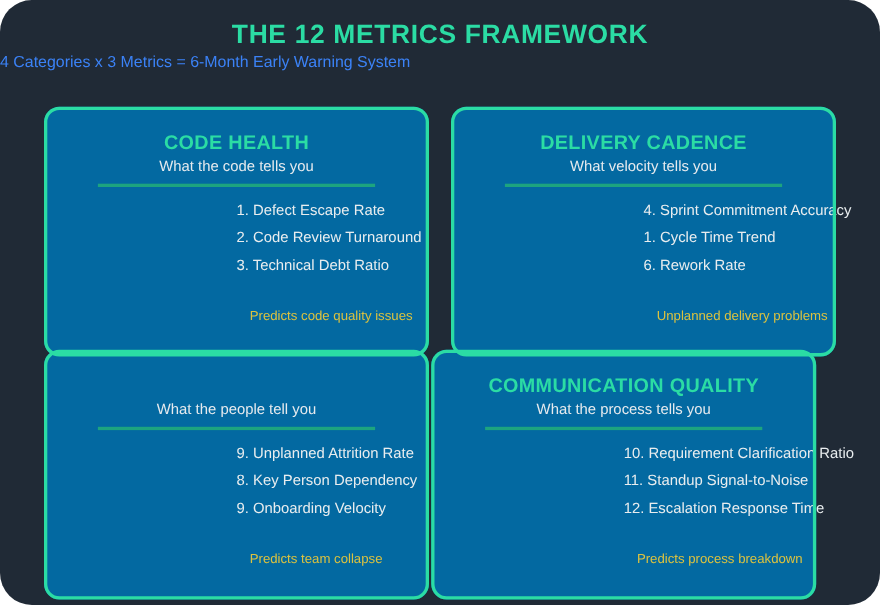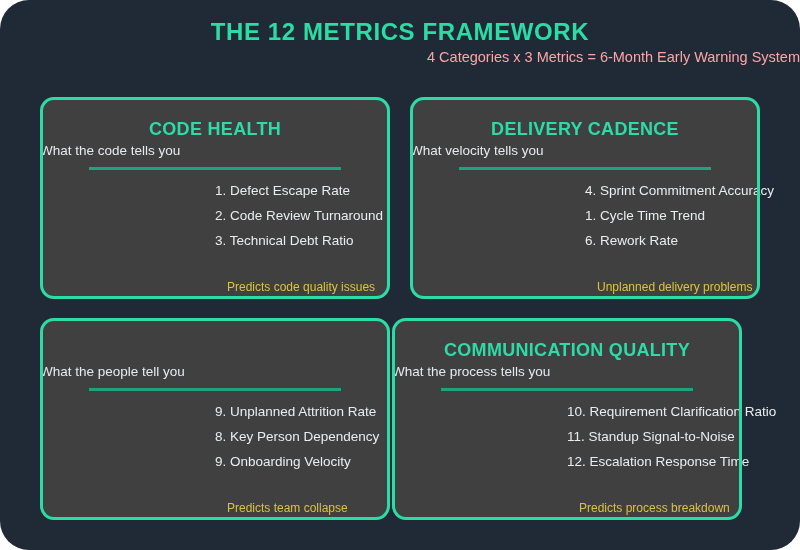--- a/index.html
+++ b/index.html
@@ -20,30 +20,30 @@
     font-size: 24px;
     font-weight: bold;
     letter-spacing: 0.6px;
     color: #2bdca4;
     line-height: 26px;
   }
   .page-subtitle {
     position: absolute;
     top: 49px; left: 0; right: 0;
     margin: 0;
-    text-align: right;
+    text-align: left;
     font-size: 14.5px;
-    color: #fca5a5;
+    color: #3b82f6;
     line-height: 17px;
   }
   .card {
     position: absolute;
     width: 350px;
-    height: 202px;
-    background: #404040;
+    height: 227px;
+    background: #0369a1;
     border-radius: 14px;
   }
   .pos-tl { left: 40px;  top: 97px;  }
   .pos-tr { left: 410px; top: 97px;  }
   .pos-bl { left: 40px;  top: 318px; }
   .pos-br { left: 392px; top: 318px; }
   .card-border {
     position: absolute;
     inset: 0;
     border: 3px solid #2bdca4;
@@ -60,20 +60,21 @@
     font-weight: bold;
     letter-spacing: 0.3px;
     color: #2bdca4;
     line-height: 22px;
     white-space: nowrap;
   }
   .card-subtitle {
     position: absolute;
     top: 46px; left: 0; right: 0;
     margin: 0;
+    text-align: center;
     font-size: 13.5px;
     color: #e6eaee;
     line-height: 16px;
   }
   .divider {
     position: absolute;
     top: 70px;
     left: 49px;
     width: 252px;
     height: 3px;

